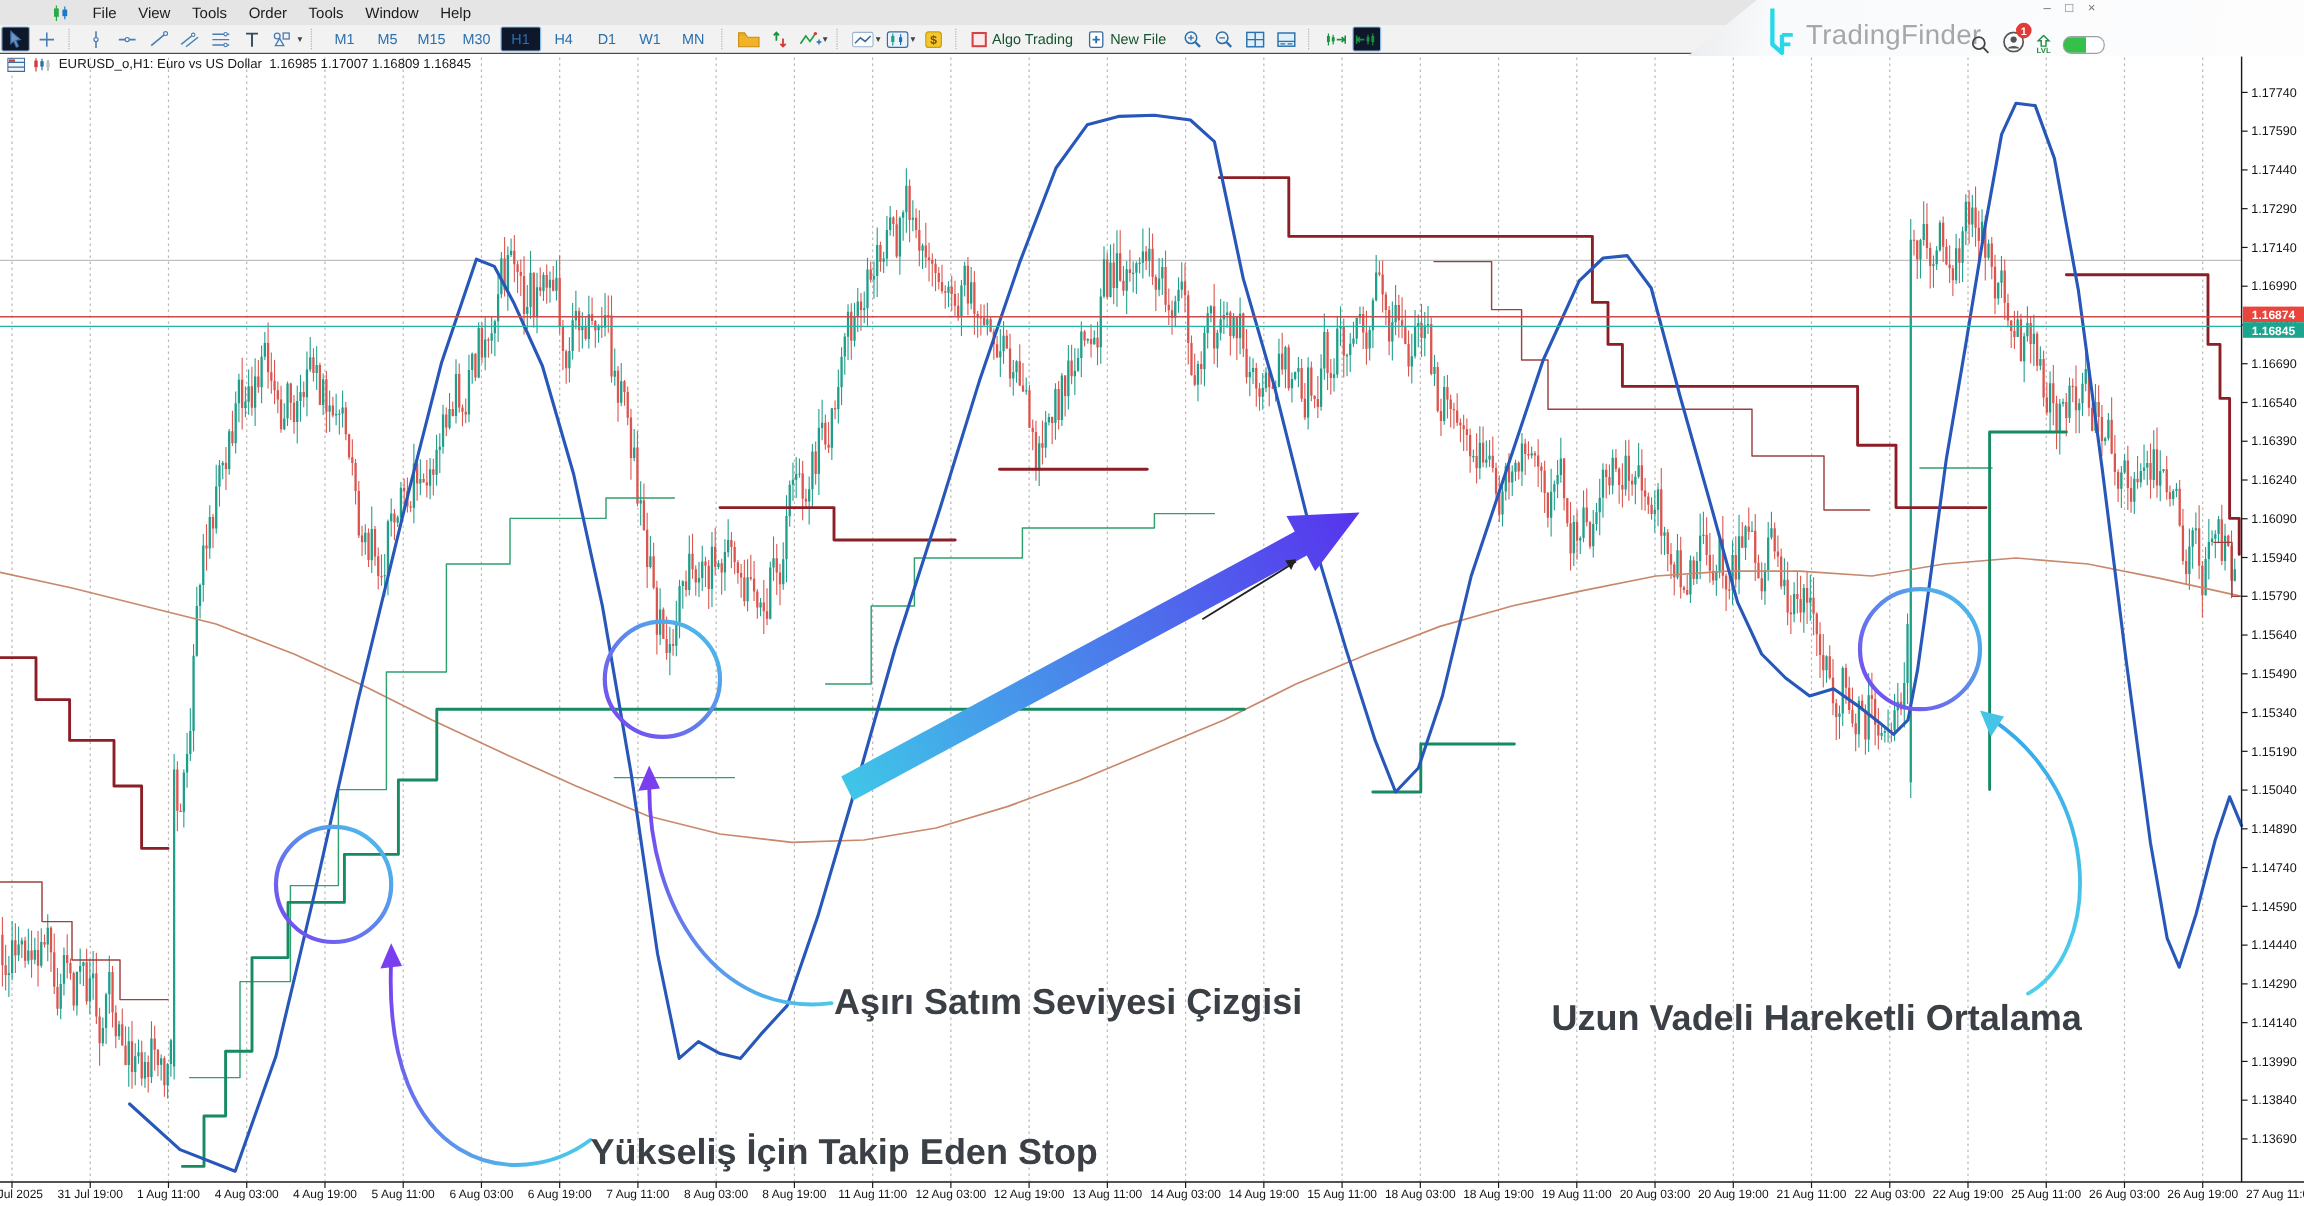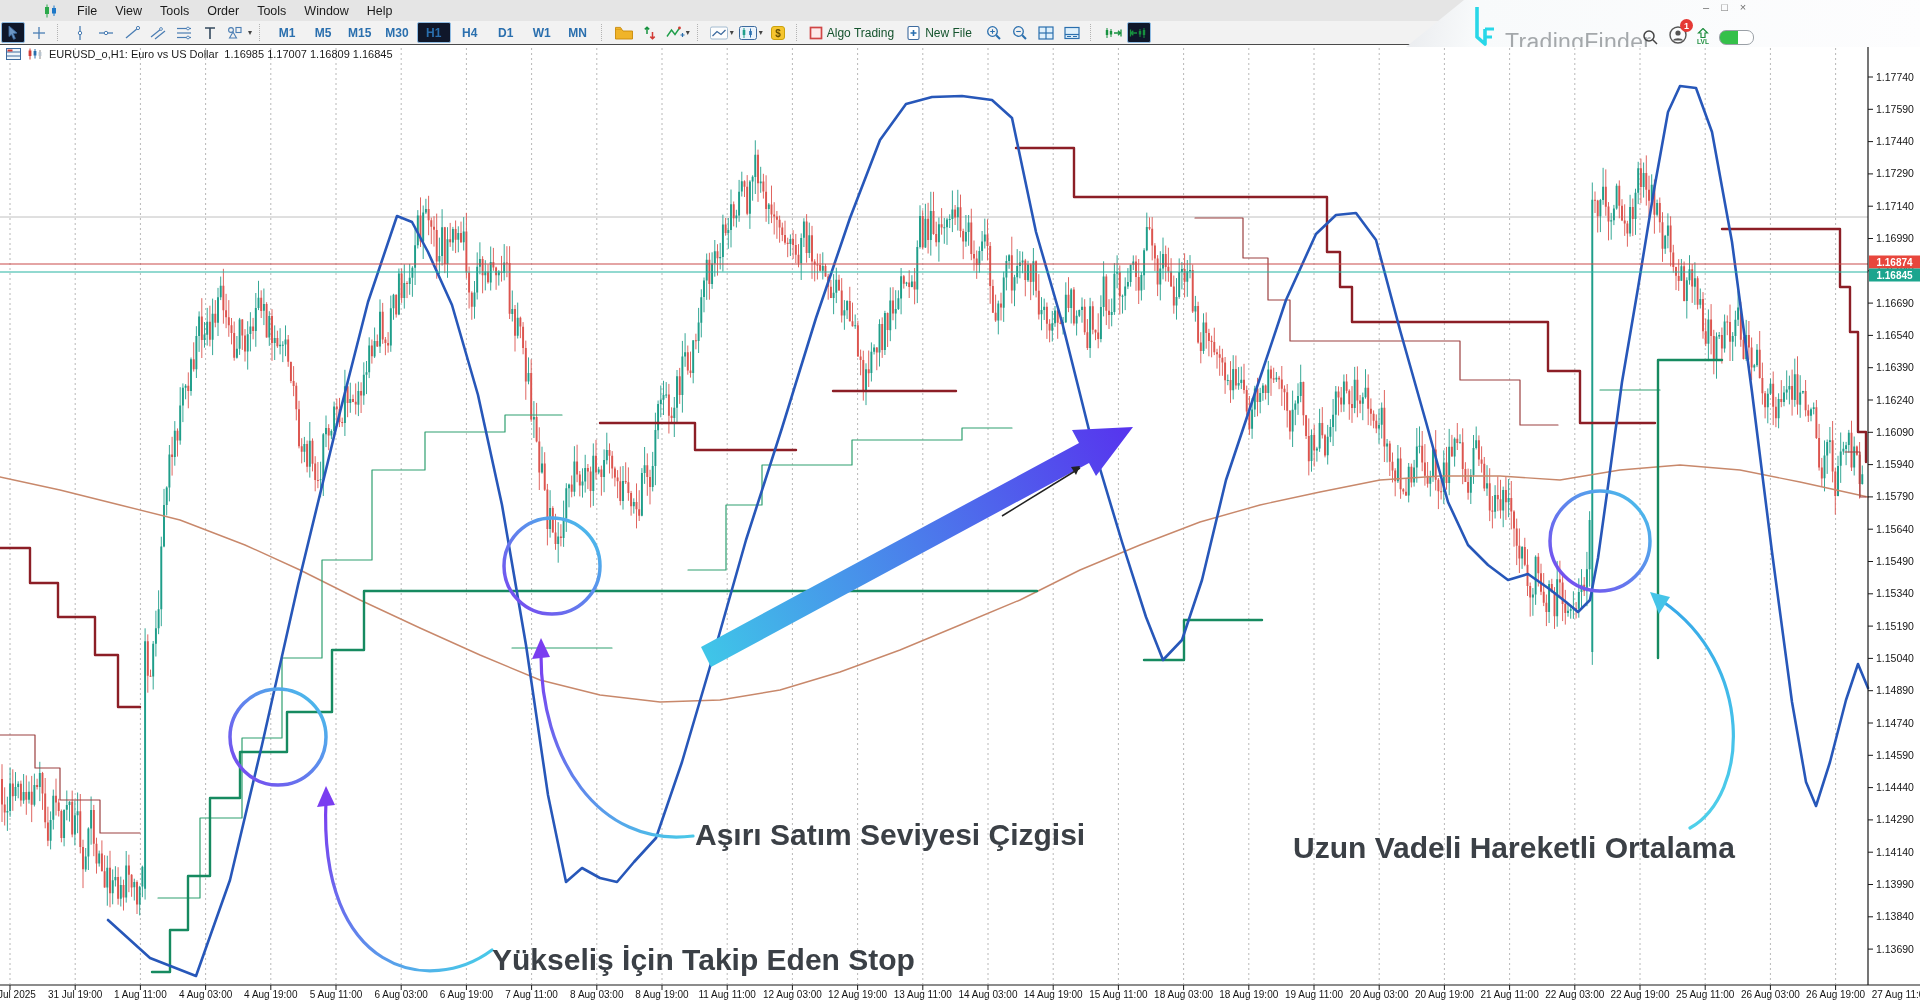--- a/index.html
+++ b/index.html
@@ -10,33 +10,33 @@
     display:flex;align-items:center;font-size:12.5px;color:#1b1b1b;z-index:4;padding-left:36px;}
   .mlogo{margin:0 9px 0 7px;display:flex;align-items:center;}
   .menu-item{padding:2px 9px;cursor:default;}
 
   
   .toolbar{position:absolute;left:0;top:21px;width:100%;height:23px;background:#f2f2f2;
     border-bottom:1px solid #4a4a4a;display:flex;align-items:center;z-index:3;}
   .tbtn{height:19px;min-width:22px;display:flex;align-items:center;justify-content:center;
     margin:0 1px;border:1px solid transparent;border-radius:2px;}
   .tbtn.active{background:#0f172a;border-color:#8fbbe2;}
-  .tf{font-size:12px;color:#2a6fae;padding:0 5px;font-weight:bold;}
+  .tf{font-size:12px;color:#2a6fae;padding:0 5px;}
   .tsep{width:4px;height:17px;border-left:1px dotted #b3b3b3;margin:0 5px;}
   .tlabel{font-size:12px;color:#14532d;margin:0 7px 0 3px;white-space:nowrap;}
   .caret{font-size:8px;color:#444;margin-left:1px;}
 
   
   .brandstrip{position:absolute;left:1406px;top:0;width:514px;height:47px;z-index:5;
     background:linear-gradient(100deg,#e9ebee 0,#f8fafb 14%,#fdfdfe 100%);
     clip-path:polygon(58px 0,100% 0,100% 100%,0 100%);}
   .wincontrols{position:absolute;left:297px;top:1px;display:flex;gap:12px;color:#707070;font-size:11px;}
   .wincontrols span{cursor:default;}
   .brandlogo{position:absolute;left:62px;top:5px;display:flex;align-items:flex-start;gap:9px;}
-  .brandname{font-size:23px;color:#a4a8ab;letter-spacing:.3px;margin-top:24px;font-weight:500;}
+  .brandname{font-size:23px;color:#a4a8ab;letter-spacing:.3px;margin-top:11px;font-weight:500;}
   .brandicons{position:absolute;left:236px;top:26px;display:flex;align-items:center;gap:10px;}
   .avatarwrap{position:relative;}
   .notifbadge{position:absolute;right:-6px;top:-7px;width:13px;height:13px;border-radius:50%;
     background:#e53935;color:#fff;font-size:9px;font-weight:bold;display:flex;
     align-items:center;justify-content:center;}
   .lvl{display:flex;flex-direction:column;align-items:center;line-height:1;}
   .lvl .lvltxt{font-size:6.5px;color:#1e8e3e;font-weight:bold;margin-top:1px;}
   .toggle{width:33px;height:13px;border:1px solid #9aa0a6;border-radius:7px;
     background:linear-gradient(90deg,#35c04a 0 55%,#ffffff 55%);}
 

